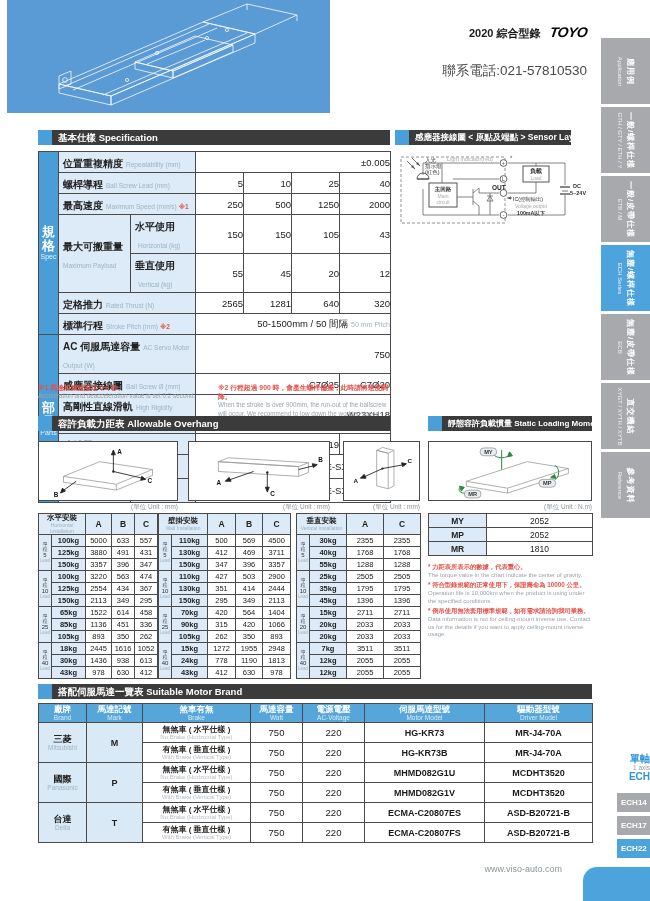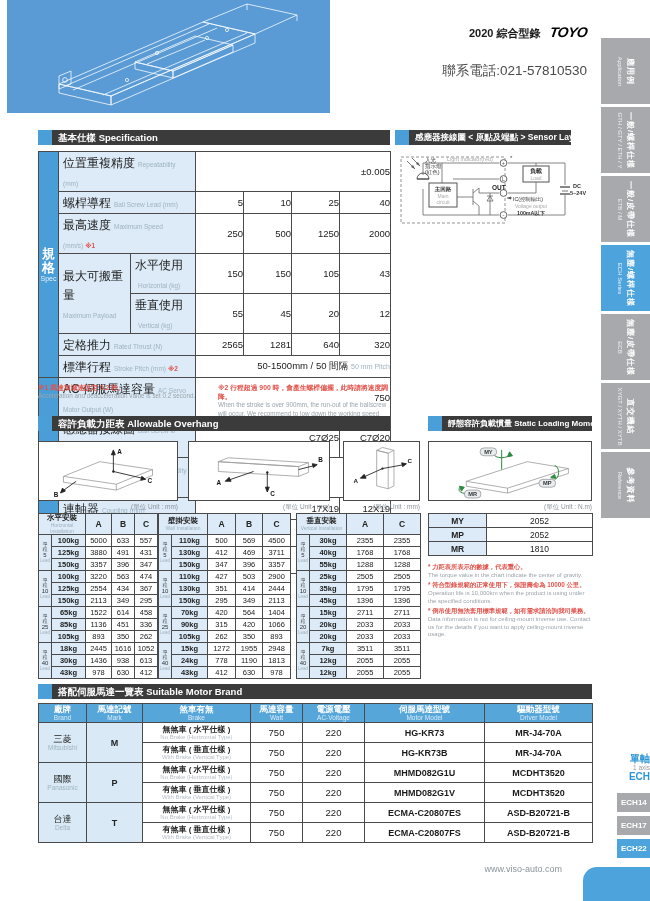--- a/index.html
+++ b/index.html
@@ -43,21 +43,21 @@
   td{border:1px solid #4a4a4a;overflow:hidden;}
 
   
   .spec-table{position:absolute;left:38px;top:151px;width:352px;}
   .spec-table tr{height:17px;}
   .spec-table tr.tall{height:21px;}
   .band{background:#4a9ed8;color:#fff;text-align:center;vertical-align:middle;}
   .band .bzh{font-size:13px;font-weight:bold;line-height:14px;}
   .band .ben{font-size:7px;line-height:8px;color:#e8f2fa;}
   .lbl{background:#dcebf7;padding:1px 4px;vertical-align:middle;}
-  .lbl .zh{font-size:12px;font-weight:normal;color:#222;}
+  .lbl .zh{font-size:10px;font-weight:bold;color:#222;}
   .lbl .en{font-size:6.5px;color:#9fb3c2;margin-left:3px;}
   .lbl .note{font-size:6.5px;color:#e0524a;font-weight:bold;margin-left:2px;}
   .val{background:#fff;text-align:right;vertical-align:middle;font-size:9.5px;color:#1a1a1a;}
   .val .sub{font-size:7px;color:#9fb3c2;margin-left:3px;}
 
   .footnotes{position:absolute;left:38px;top:383px;width:352px;display:flex;gap:8px;}
   .fn{flex:1;}
   .fn .zh{font-size:6.8px;color:#e0524a;font-weight:bold;line-height:1.35;}
   .fn .en{font-size:6.3px;color:#9aa4ab;line-height:1.3;}
 
@@ -91,21 +91,21 @@
   .mo-notes .en{font-size:6px;color:#9aa4ab;line-height:1.3;margin-bottom:2px;}
 
   
   .motor-table{position:absolute;left:38px;top:703px;width:554px;}
   .motor-table tr{height:20px;}
   .motor-table tr.mhr{height:15px;padding-left:36px;}
   .mh{background:#56a6da;text-align:center;vertical-align:middle;}
   .mh .mh-zh{color:#fff;font-size:8.5px;font-weight:bold;line-height:10px;}
   .mh .mh-en{color:#dcecf8;font-size:6.5px;line-height:8px;}
   .mb{background:#d9eaf6;text-align:center;vertical-align:middle;}
-  .mb .mb-zh{font-size:9px;font-weight:normal;color:#222;line-height:10px;}
+  .mb .mb-zh{font-size:9px;font-weight:bold;color:#222;line-height:10px;}
   .mb .mb-en{font-size:6.5px;color:#9fb3c2;line-height:8px;}
   .mm{background:#d9eaf6;text-align:center;vertical-align:middle;font-size:9px;font-weight:bold;color:#222;}
   .mk{background:#fff;text-align:center;vertical-align:middle;}
   .mk .mk-zh{font-size:8px;font-weight:bold;color:#222;line-height:9px;}
   .mk .mk-en{font-size:6px;color:#b2bcc4;line-height:7px;}
   .mv{background:#fff;text-align:center;vertical-align:middle;font-size:9.5px;color:#1a1a1a;}
   .mo{background:#fff;text-align:center;vertical-align:middle;font-size:9px;font-weight:bold;color:#1a1a1a;}
 
   .site{position:absolute;right:88px;top:864px;font-size:9px;color:#8a949b;}
 

